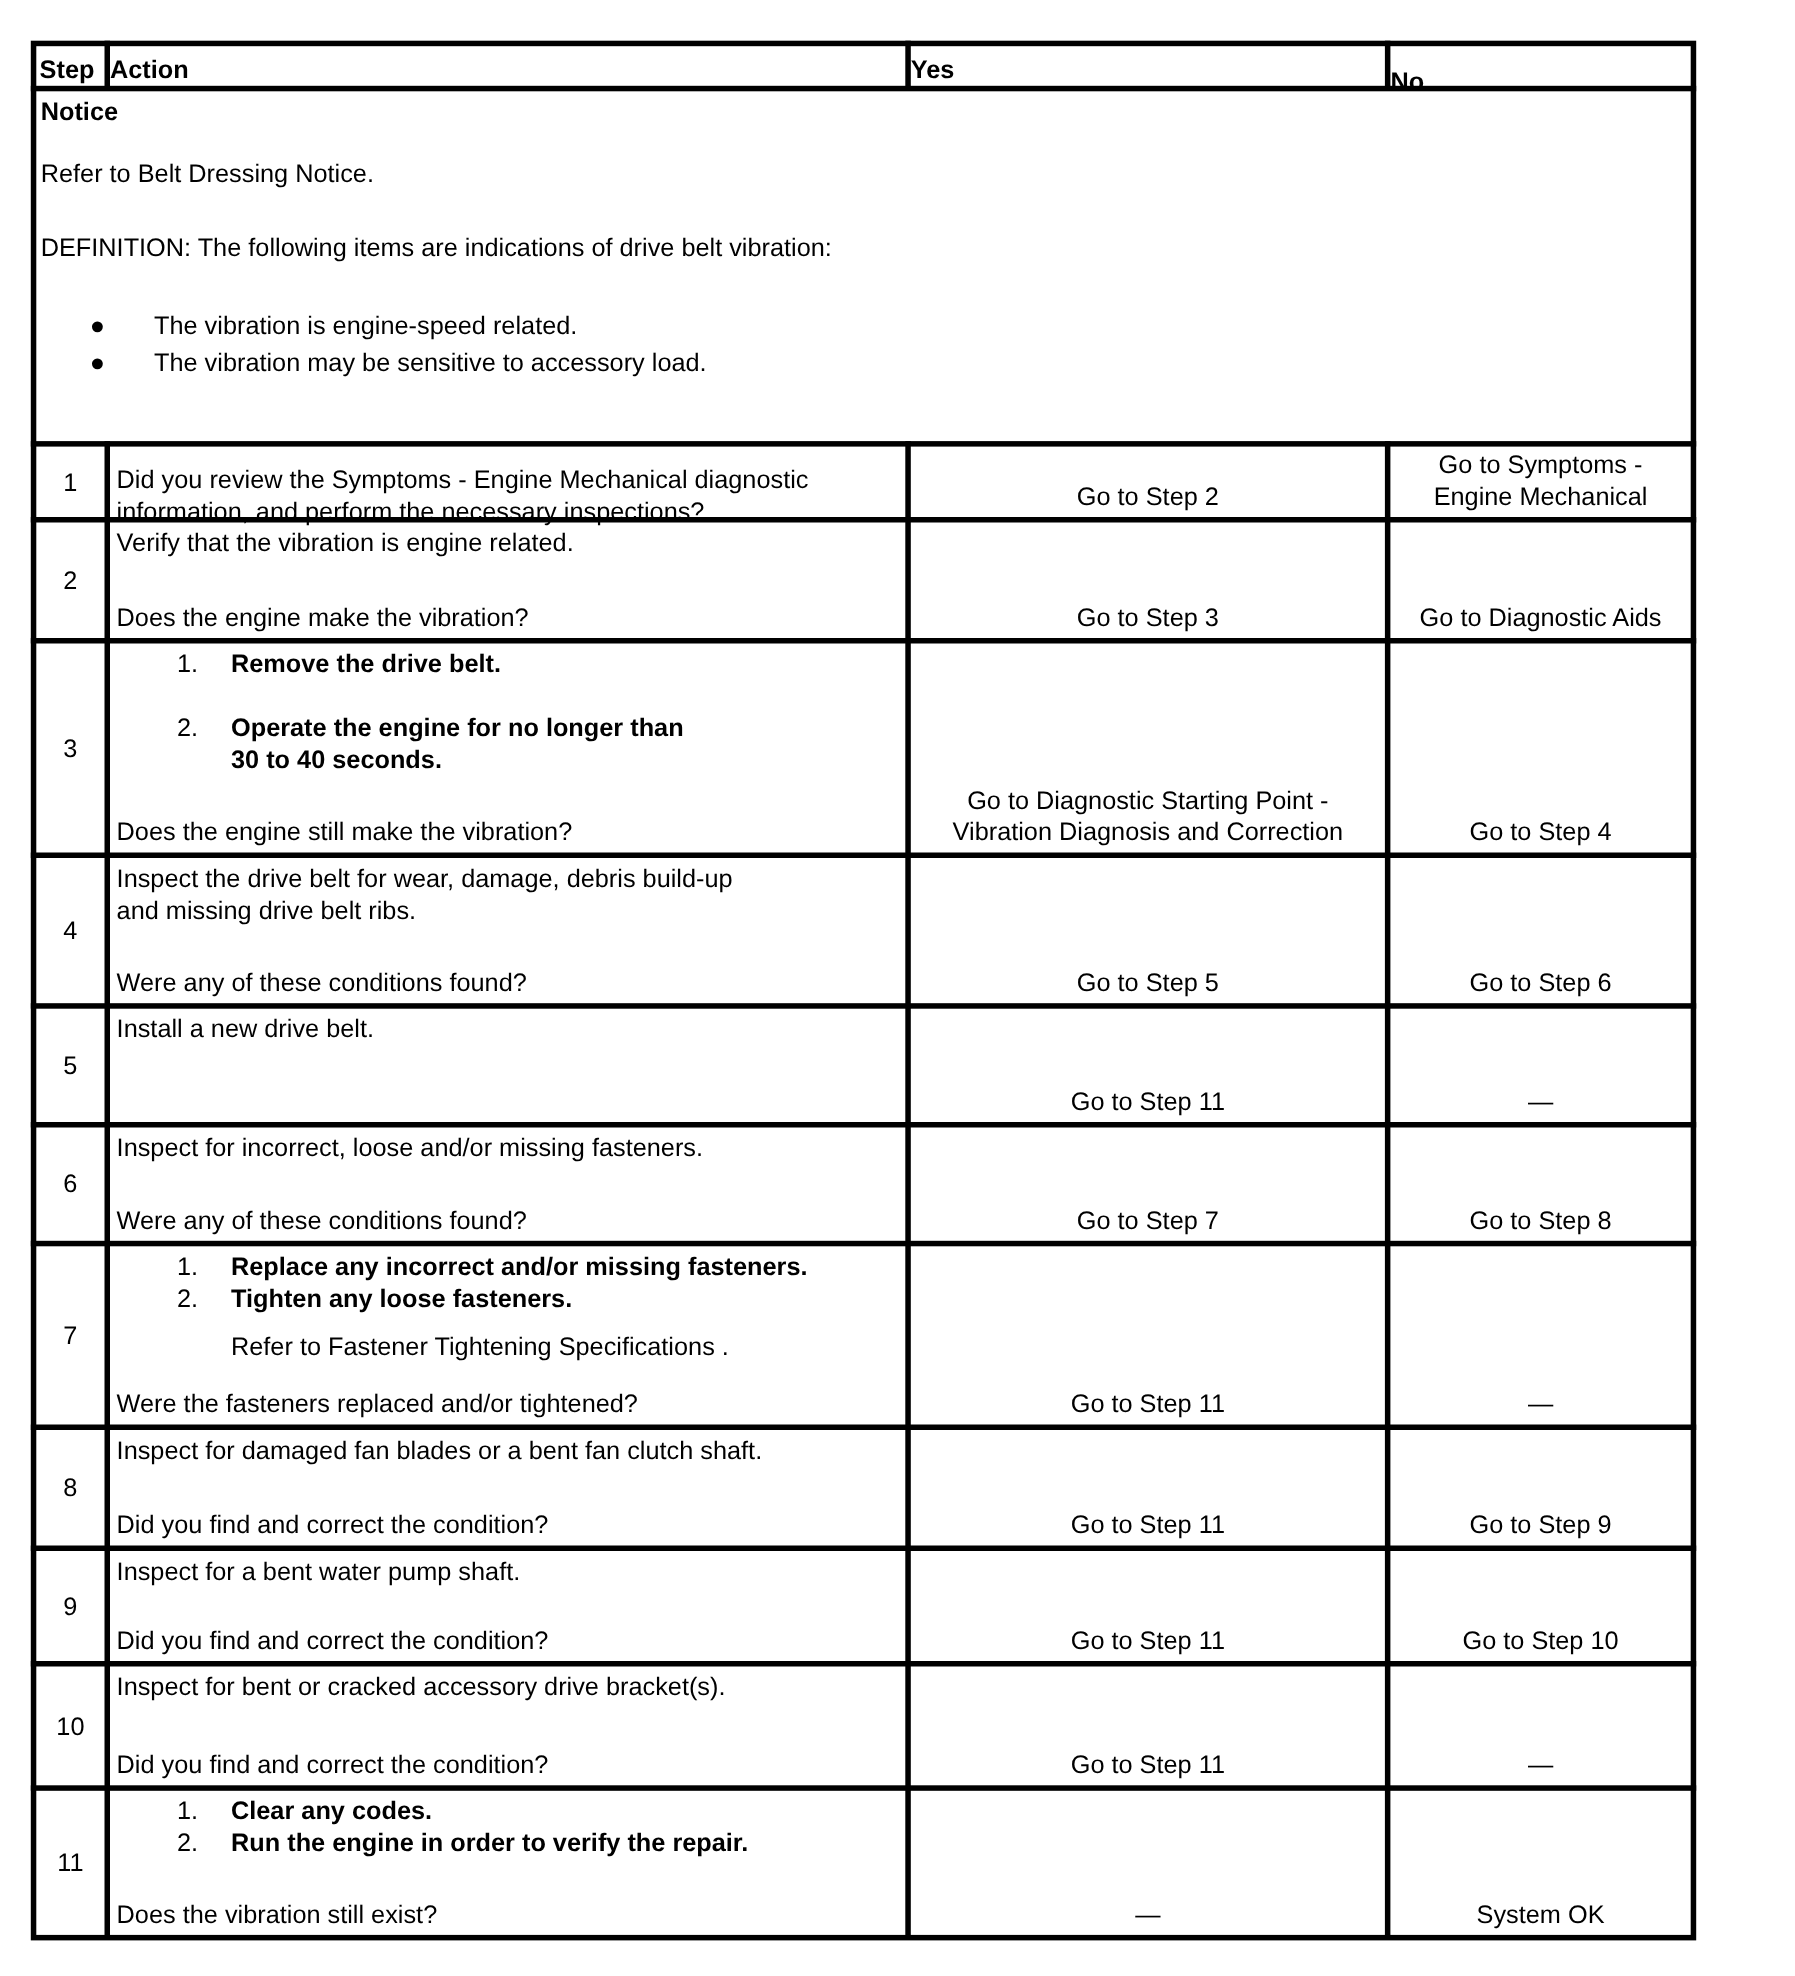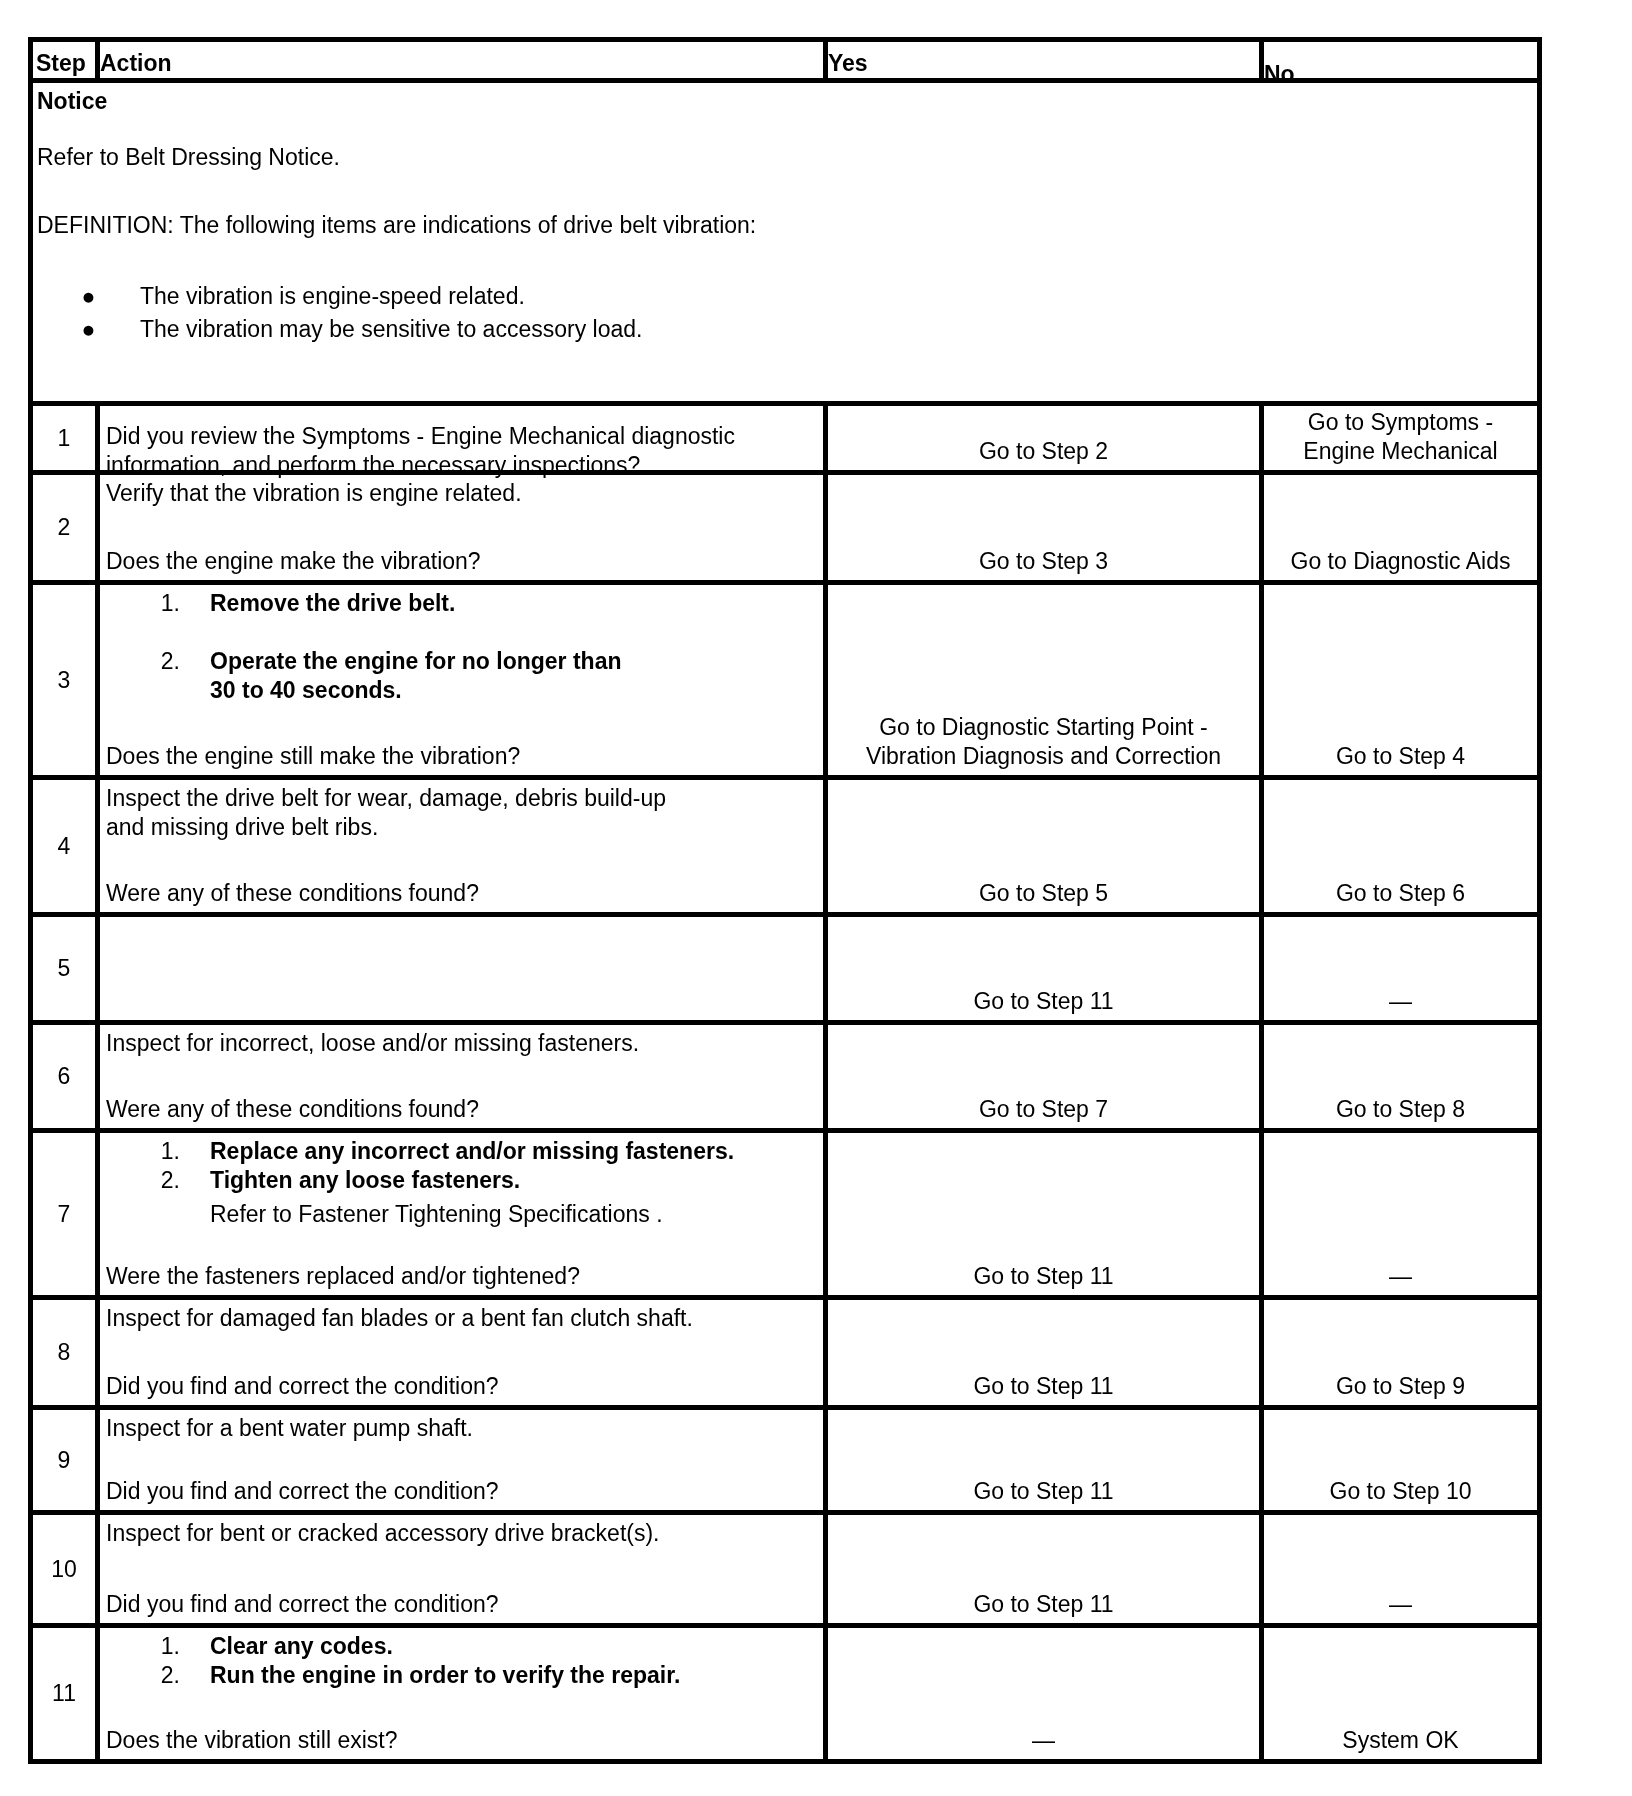--- a/index.html
+++ b/index.html
@@ -105,20 +105,21 @@
 <div class="cell stepnum" style="left:33px;top:780px;width:62px;height:132px">4</div>
 <div class="cell act" style="left:100px;top:780px;width:660px;height:132px;padding-right:62px">
   <div>Inspect the drive belt for wear, damage, debris build-up and missing drive belt ribs.</div>
   <div>Were any of these conditions found?</div>
 </div>
 <div class="cell res" style="left:828px;top:780px;width:431px;height:132px">Go to Step 5</div>
 <div class="cell res" style="left:1264px;top:780px;width:273px;height:132px">Go to Step 6</div>
 
 <div class="cell stepnum" style="left:33px;top:917px;width:62px;height:103px">5</div>
 <div class="cell act" style="left:100px;top:917px;width:723px;height:103px">
+  <div>Install a new drive belt.</div>
 </div>
 <div class="cell res" style="left:828px;top:917px;width:431px;height:103px">Go to Step 11</div>
 <div class="cell res" style="left:1264px;top:917px;width:273px;height:103px">—</div>
 
 <div class="cell stepnum" style="left:33px;top:1025px;width:62px;height:103px">6</div>
 <div class="cell act" style="left:100px;top:1025px;width:723px;height:103px">
   <div>Inspect for incorrect, loose and/or missing fasteners.</div>
   <div>Were any of these conditions found?</div>
 </div>
 <div class="cell res" style="left:828px;top:1025px;width:431px;height:103px">Go to Step 7</div>
@@ -130,21 +131,21 @@
     <ul class="ol">
       <li>
           <span class="n">1.</span>
           <span class="t">Replace any incorrect and/or missing fasteners.</span>
         </li>
       <li>
           <span class="n">2.</span>
           <span class="t">Tighten any loose fasteners.</span>
         </li>
     </ul>
-    <div class="sub" style="margin-top:5px">Refer to Fastener Tightening Specifications .</div>
+    <div class="sub" style="margin-top:15px">Refer to Fastener Tightening Specifications .</div>
   </div>
   <div>Were the fasteners replaced and/or tightened?</div>
 </div>
 <div class="cell res" style="left:828px;top:1133px;width:431px;height:162px">Go to Step 11</div>
 <div class="cell res" style="left:1264px;top:1133px;width:273px;height:162px">—</div>
 
 <div class="cell stepnum" style="left:33px;top:1300px;width:62px;height:105px">8</div>
 <div class="cell act" style="left:100px;top:1300px;width:723px;height:105px">
   <div>Inspect for damaged fan blades or a bent fan clutch shaft.</div>
   <div>Did you find and correct the condition?</div>

